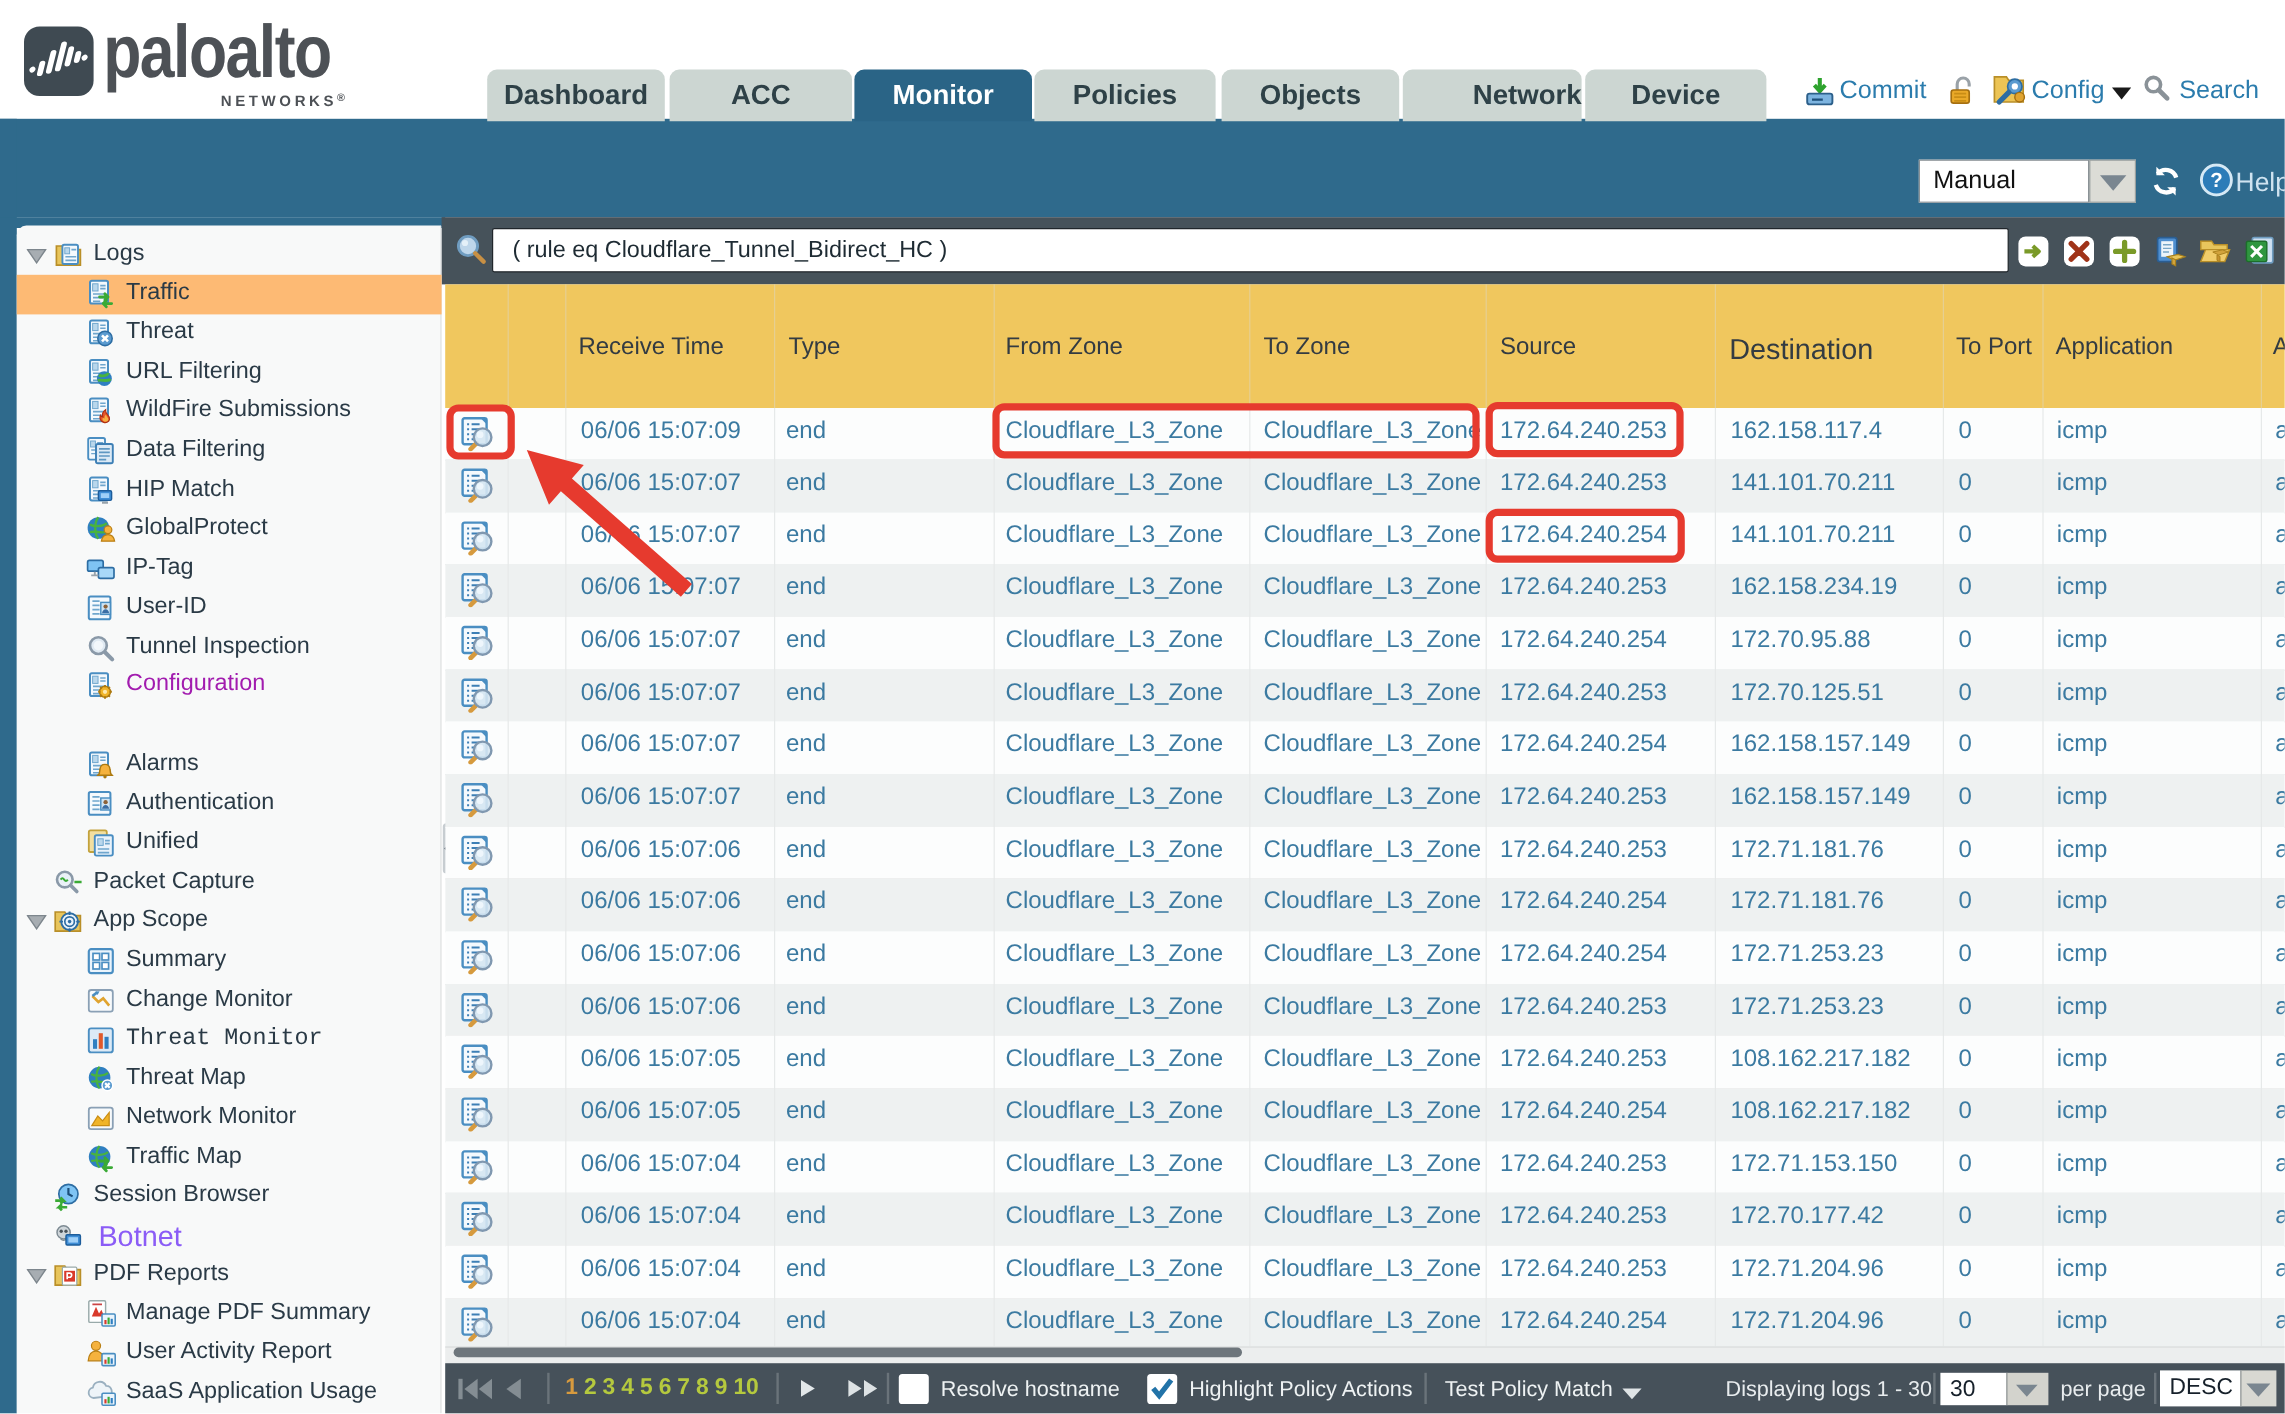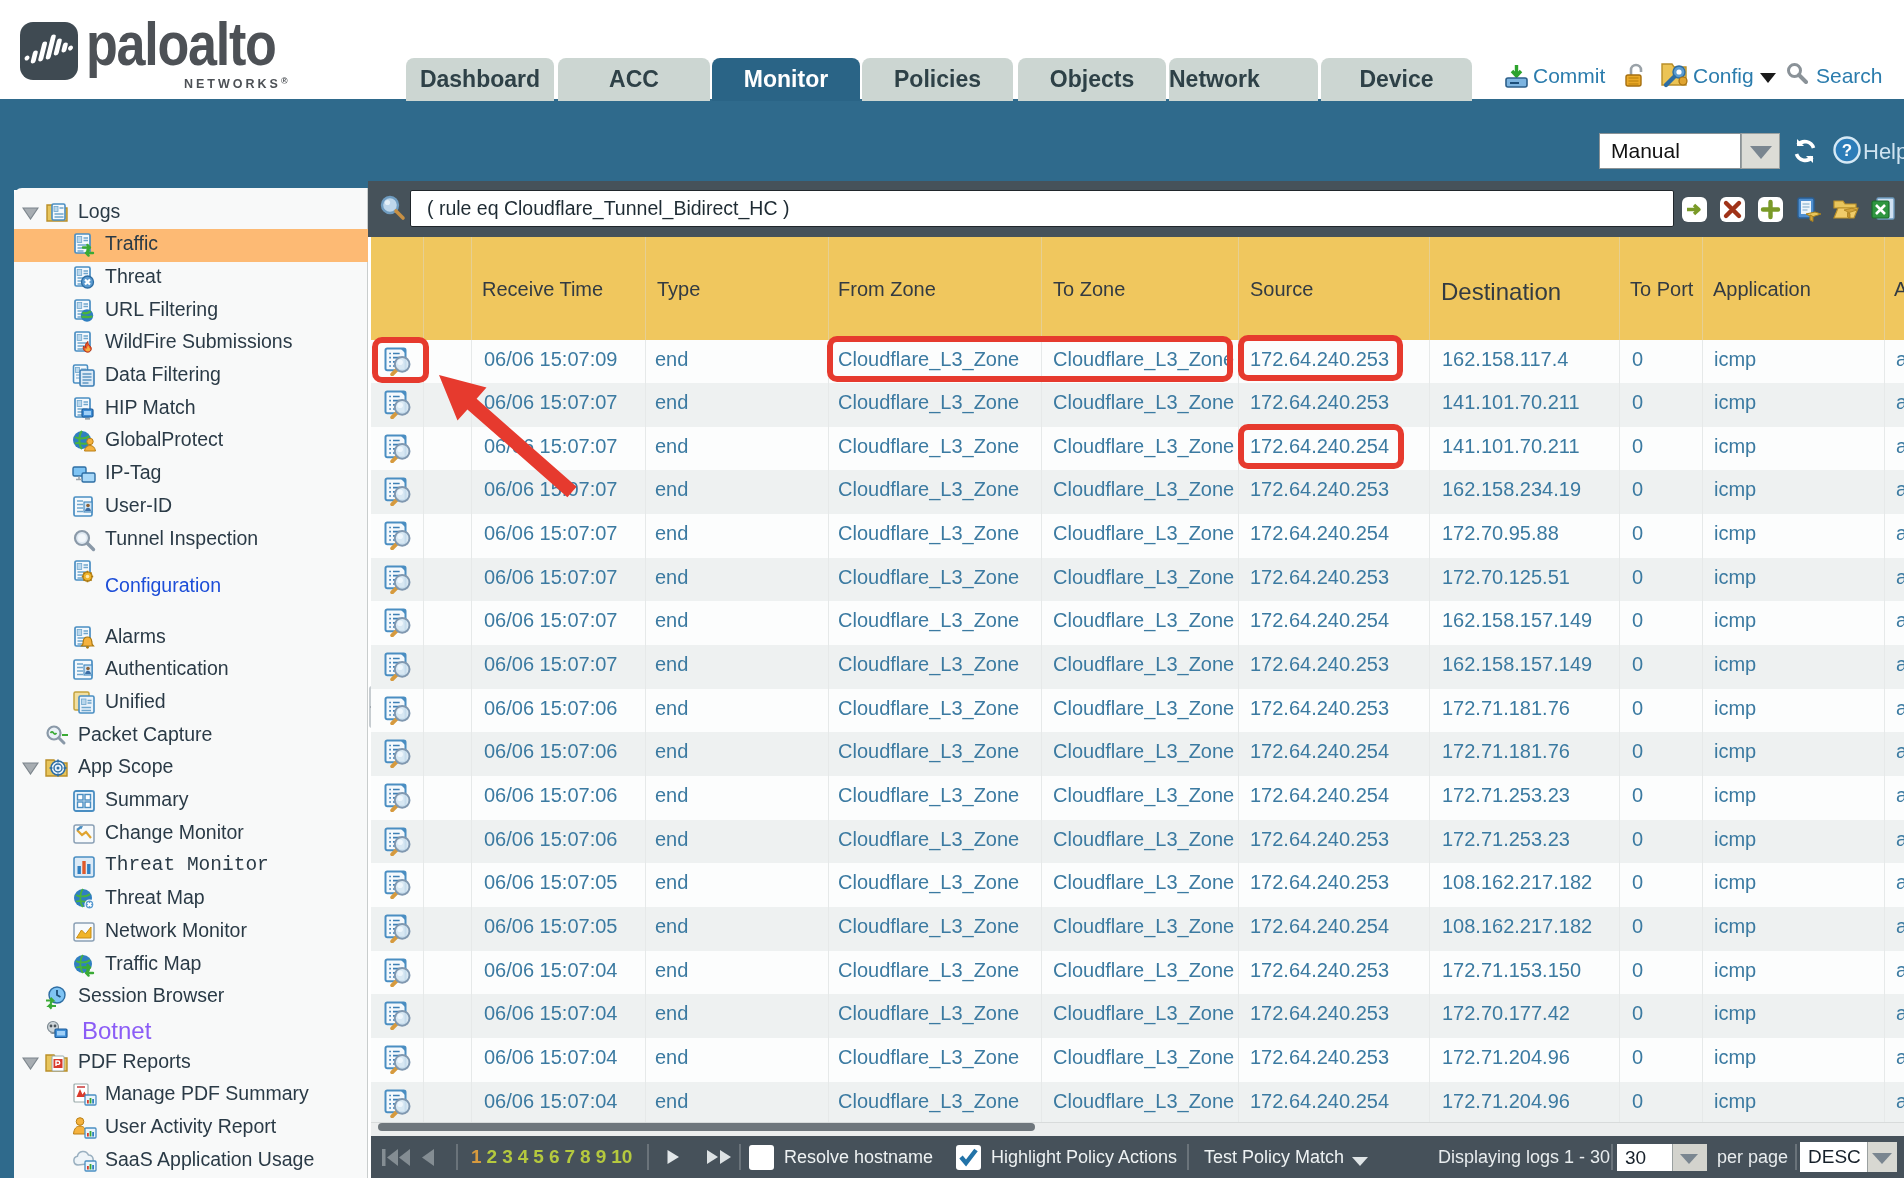--- a/index.html
+++ b/index.html
@@ -26,21 +26,21 @@
 </g>
       </svg>
     </div>
     <div style="position:absolute;left:86px;top:8px;font-size:62px;font-weight:bold;color:#4d5156;letter-spacing:-1.5px;transform:scaleX(0.84);transform-origin:0 0;font-family:'Liberation Sans',sans-serif">paloalto</div>
     <div style="position:absolute;left:184px;top:76px;font-size:12.5px;font-weight:bold;color:#4d5156;letter-spacing:3.0px">NETWORKS<span style="font-size:9px;vertical-align:4px">®</span></div>
     <div style="position:absolute;left:406px;top:58px;width:148px;height:43px;border-radius:8px 8px 0 0;background:#ccd6d2;color:#2e4147;text-align:center;line-height:43px;font-size:23px;font-weight:bold">Dashboard</div>
     <div style="position:absolute;left:558px;top:58px;width:152px;height:43px;border-radius:8px 8px 0 0;background:#ccd6d2;color:#2e4147;text-align:center;line-height:43px;font-size:23px;font-weight:bold">ACC</div>
     <div style="position:absolute;left:712px;top:58px;width:148px;height:43px;border-radius:8px 8px 0 0;background:#2a6486;color:#fff;text-align:center;line-height:43px;font-size:23px;font-weight:bold">Monitor</div>
     <div style="position:absolute;left:862px;top:58px;width:151px;height:43px;border-radius:8px 8px 0 0;background:#ccd6d2;color:#2e4147;text-align:center;line-height:43px;font-size:23px;font-weight:bold">Policies</div>
     <div style="position:absolute;left:1018px;top:58px;width:148px;height:43px;border-radius:8px 8px 0 0;background:#ccd6d2;color:#2e4147;text-align:center;line-height:43px;font-size:23px;font-weight:bold">Objects</div>
-    <div style="position:absolute;left:1169px;top:58px;width:149px;height:43px;border-radius:8px 8px 0 0;background:#ccd6d2;color:#2e4147;text-align:left;line-height:43px;font-size:23px;font-weight:bold">Network</div>
+    <div style="position:absolute;left:1169px;top:58px;width:149px;height:43px;border-radius:8px 8px 0 0;background:#ccd6d2;color:#2e4147;text-align:right;line-height:43px;font-size:23px;font-weight:bold">Network</div>
     <div style="position:absolute;left:1321px;top:58px;width:151px;height:43px;border-radius:8px 8px 0 0;background:#ccd6d2;color:#2e4147;text-align:center;line-height:43px;font-size:23px;font-weight:bold">Device</div>
     <div style="position:absolute;left:1504px;top:64px"><svg width="25" height="26" viewBox="0 0 25 26">
 <path d="M12.5 1v10M8 7l4.5 5L17 7" stroke="#2da32d" stroke-width="3.4" fill="none"></path>
 <rect x="2" y="14" width="21" height="9" rx="2" fill="#7db4e0" stroke="#2c5f8a" stroke-width="1.6"></rect>
 <path d="M6 19h9" stroke="#1d4f7a" stroke-width="2"></path>
       </svg></div>
     <div style="position:absolute;left:1533px;top:64px;font-size:21px;color:#2b7cad">Commit</div>
     <div style="position:absolute;left:1624px;top:62px"><svg width="23" height="28" viewBox="0 0 23 28">
 <path d="M7 13v-5a5 5 0 0 1 10 0v2" stroke="#9aa2a8" stroke-width="2.6" fill="none"></path>
 <rect x="2" y="13" width="15" height="11" rx="2" fill="#eaa928" stroke="#a56f10" stroke-width="1.4"></rect>
@@ -254,21 +254,21 @@
       <div style="position:absolute;left:57px;top:3px">
         <svg width="26" height="26" viewBox="0 0 26 26" style="display:block">
           <rect x="4" y="2" width="15" height="19" rx="1.5" fill="#f4f9fd" stroke="#4a8ec2" stroke-width="1.7"></rect>
           <rect x="6.2" y="4.5" width="4.5" height="6" fill="#b9d7ec" stroke="#6fa6cd" stroke-width="0.8"></rect>
           <path d="M12.5 6h4.5M12.5 8.5h4.5M6.5 13h10M6.5 16h10M6.5 19h6" stroke="#6fa6cd" stroke-width="1.3"></path>
           <circle cx="16.5" cy="17.5" r="4.6" fill="#f0b429" stroke="#ad7a10" stroke-width="1.2"></circle>
           <circle cx="16.5" cy="17.5" r="1.8" fill="#fde9b0"></circle>
           <path d="M16.5 11.8v2M16.5 21.2v2M10.8 17.5h2M20.2 17.5h2M12.5 13.5l1.4 1.4M19.2 20.2l1.4 1.4M20.6 13.5l-1.4 1.4M13.9 20.2l-1.4 1.4" stroke="#ad7a10" stroke-width="1.6"></path>
         </svg>
       </div>
-      <div style="position:absolute;left:91px;top:18px;font-size:19.5px;color:#1d4ed8;white-space:nowrap">Configuration</div>
+      <div style="position:absolute;left:91px;top:2px;font-size:19.5px;color:#a21caf;white-space:nowrap">Configuration</div>
     </div>
     <div style="position:absolute;left:14px;top:621.6px;width:354px;height:33px;">
       <div style="position:absolute;left:57px;top:3px">
         <svg width="26" height="26" viewBox="0 0 26 26" style="display:block">
           <rect x="4" y="2" width="15" height="19" rx="1.5" fill="#f4f9fd" stroke="#4a8ec2" stroke-width="1.7"></rect>
           <rect x="6.2" y="4.5" width="4.5" height="6" fill="#b9d7ec" stroke="#6fa6cd" stroke-width="0.8"></rect>
           <path d="M12.5 6h4.5M12.5 8.5h4.5M6.5 13h10M6.5 16h10M6.5 19h6" stroke="#6fa6cd" stroke-width="1.3"></path>
           <path d="M16.5 12c2.6 0 4 1.8 4.2 4.2l.5 3.3 1.3 1.5h-12l1.3-1.5.5-3.3c.2-2.4 1.6-4.2 4.2-4.2z" fill="#f5b23e" stroke="#ad7a10" stroke-width="1.2"></path>
           <circle cx="16.5" cy="22.3" r="1.4" fill="#ad7a10"></circle>
         </svg>

